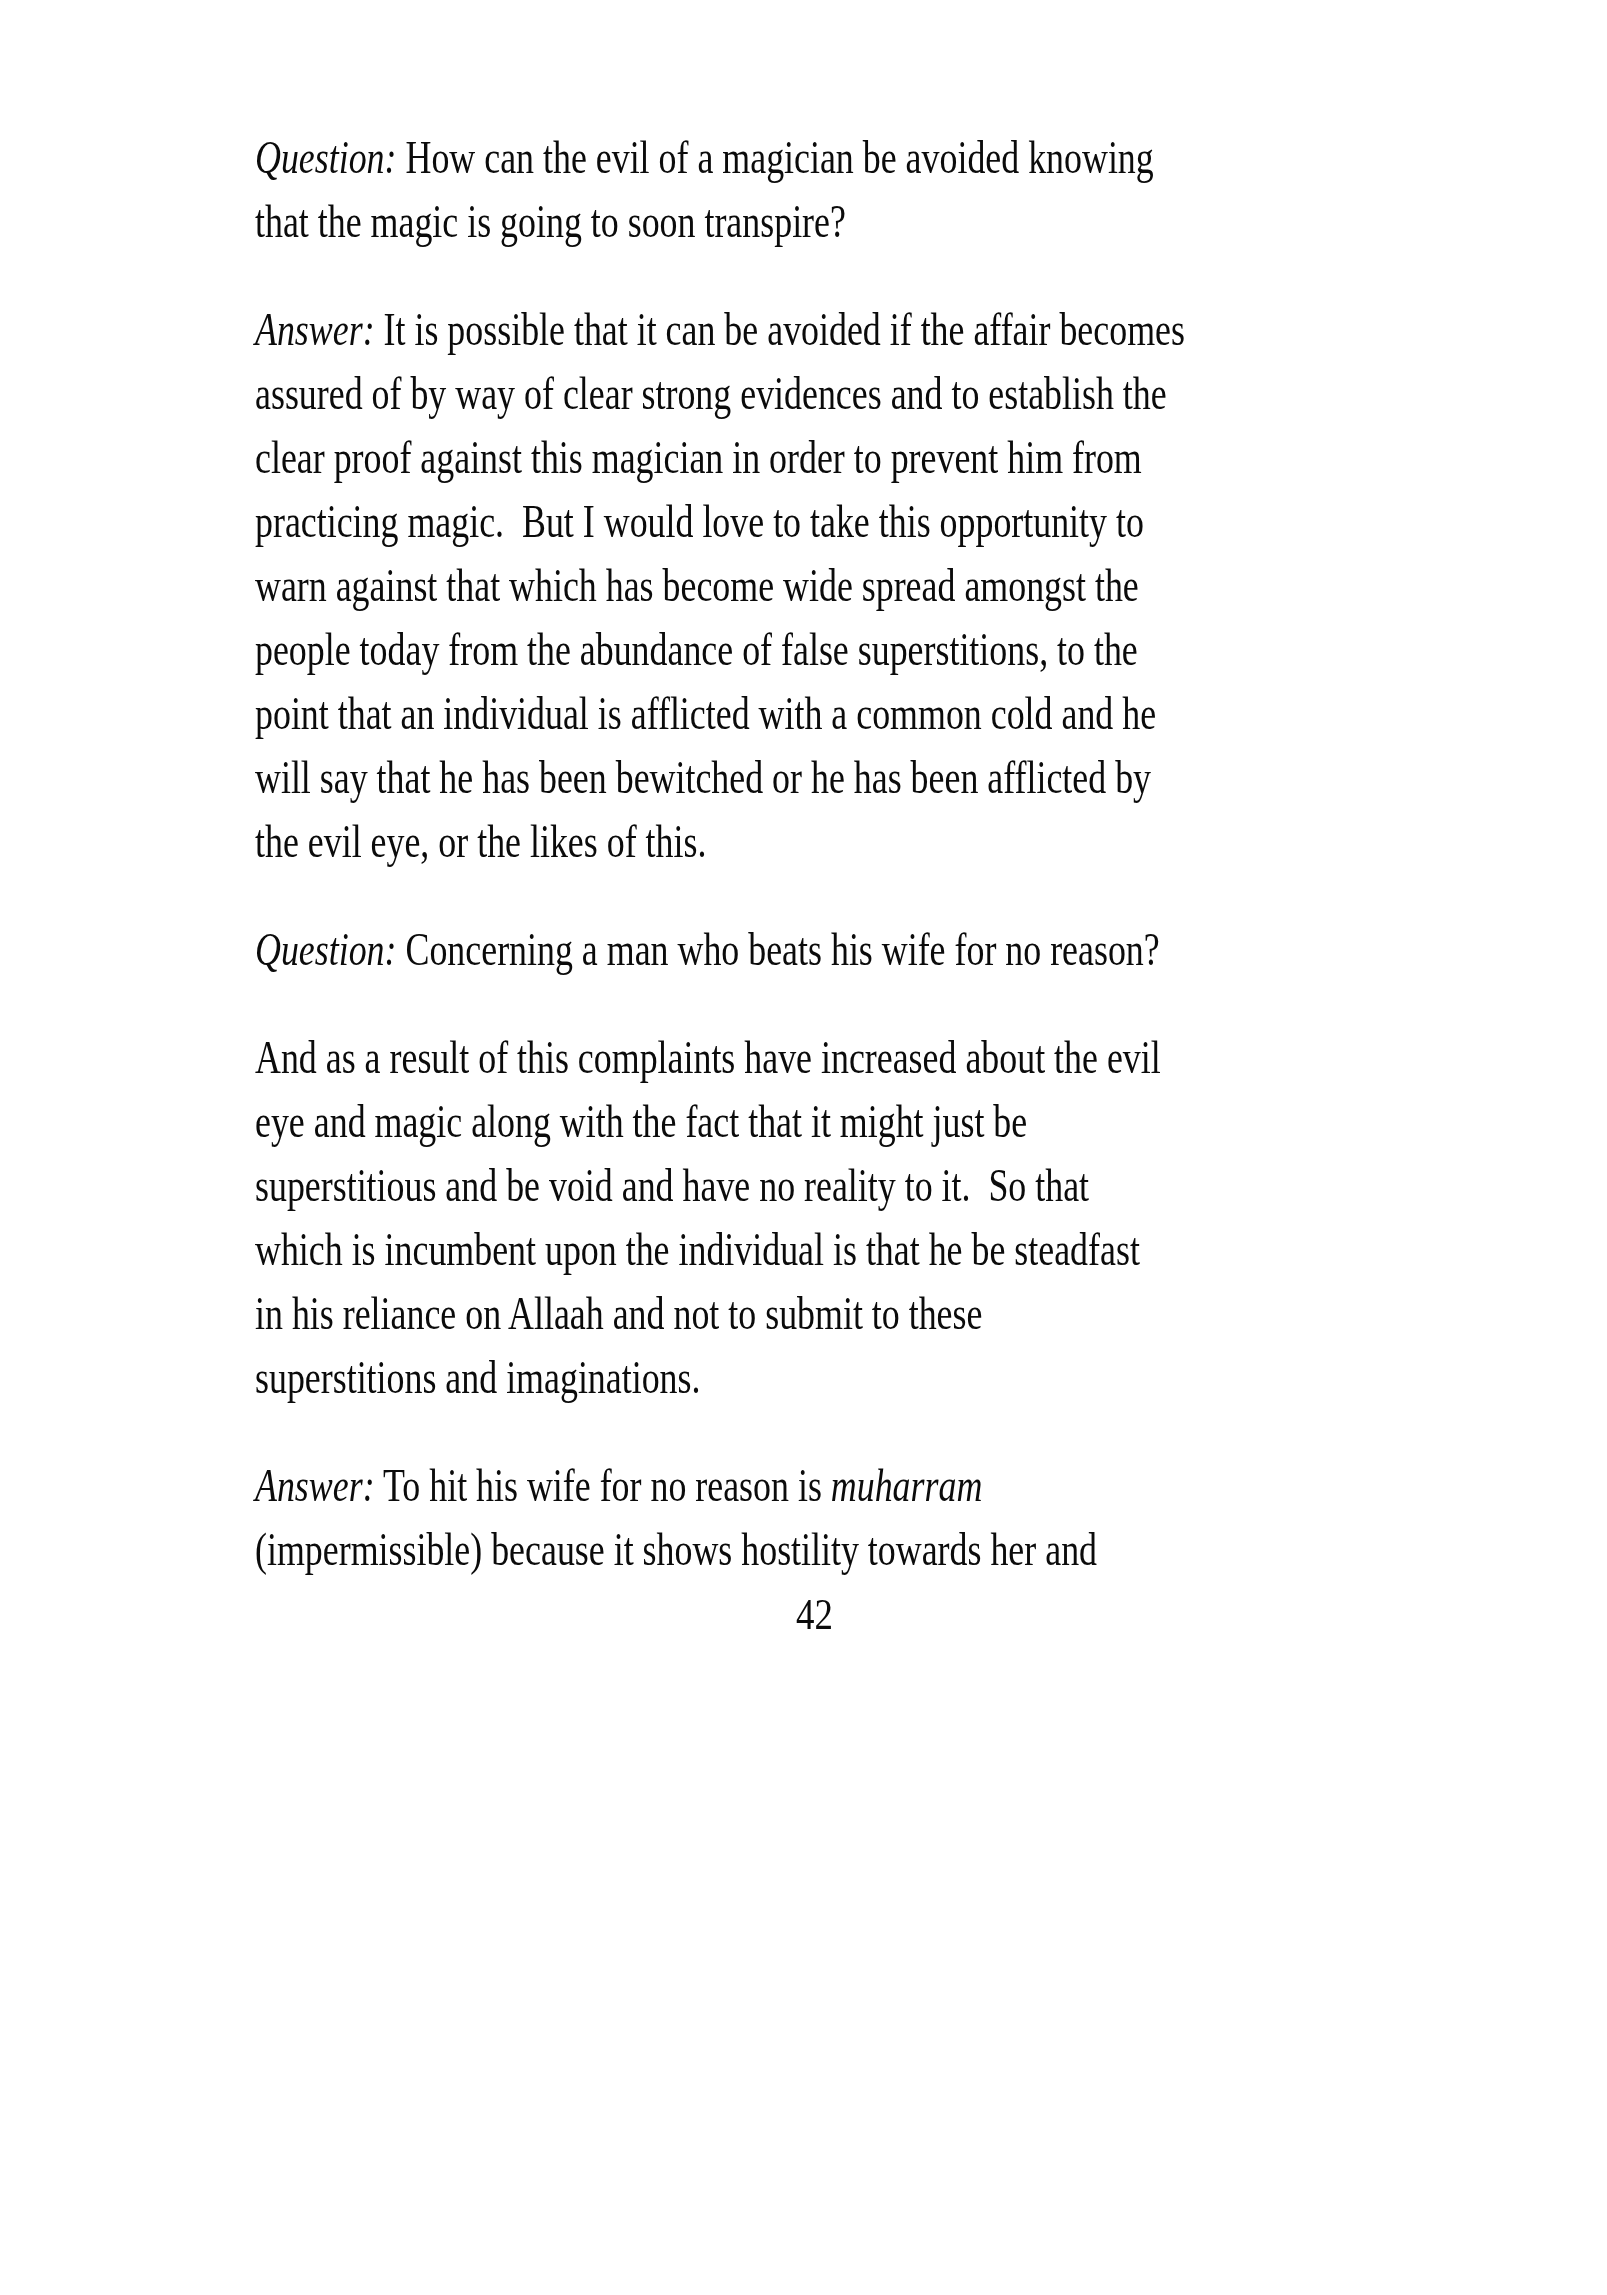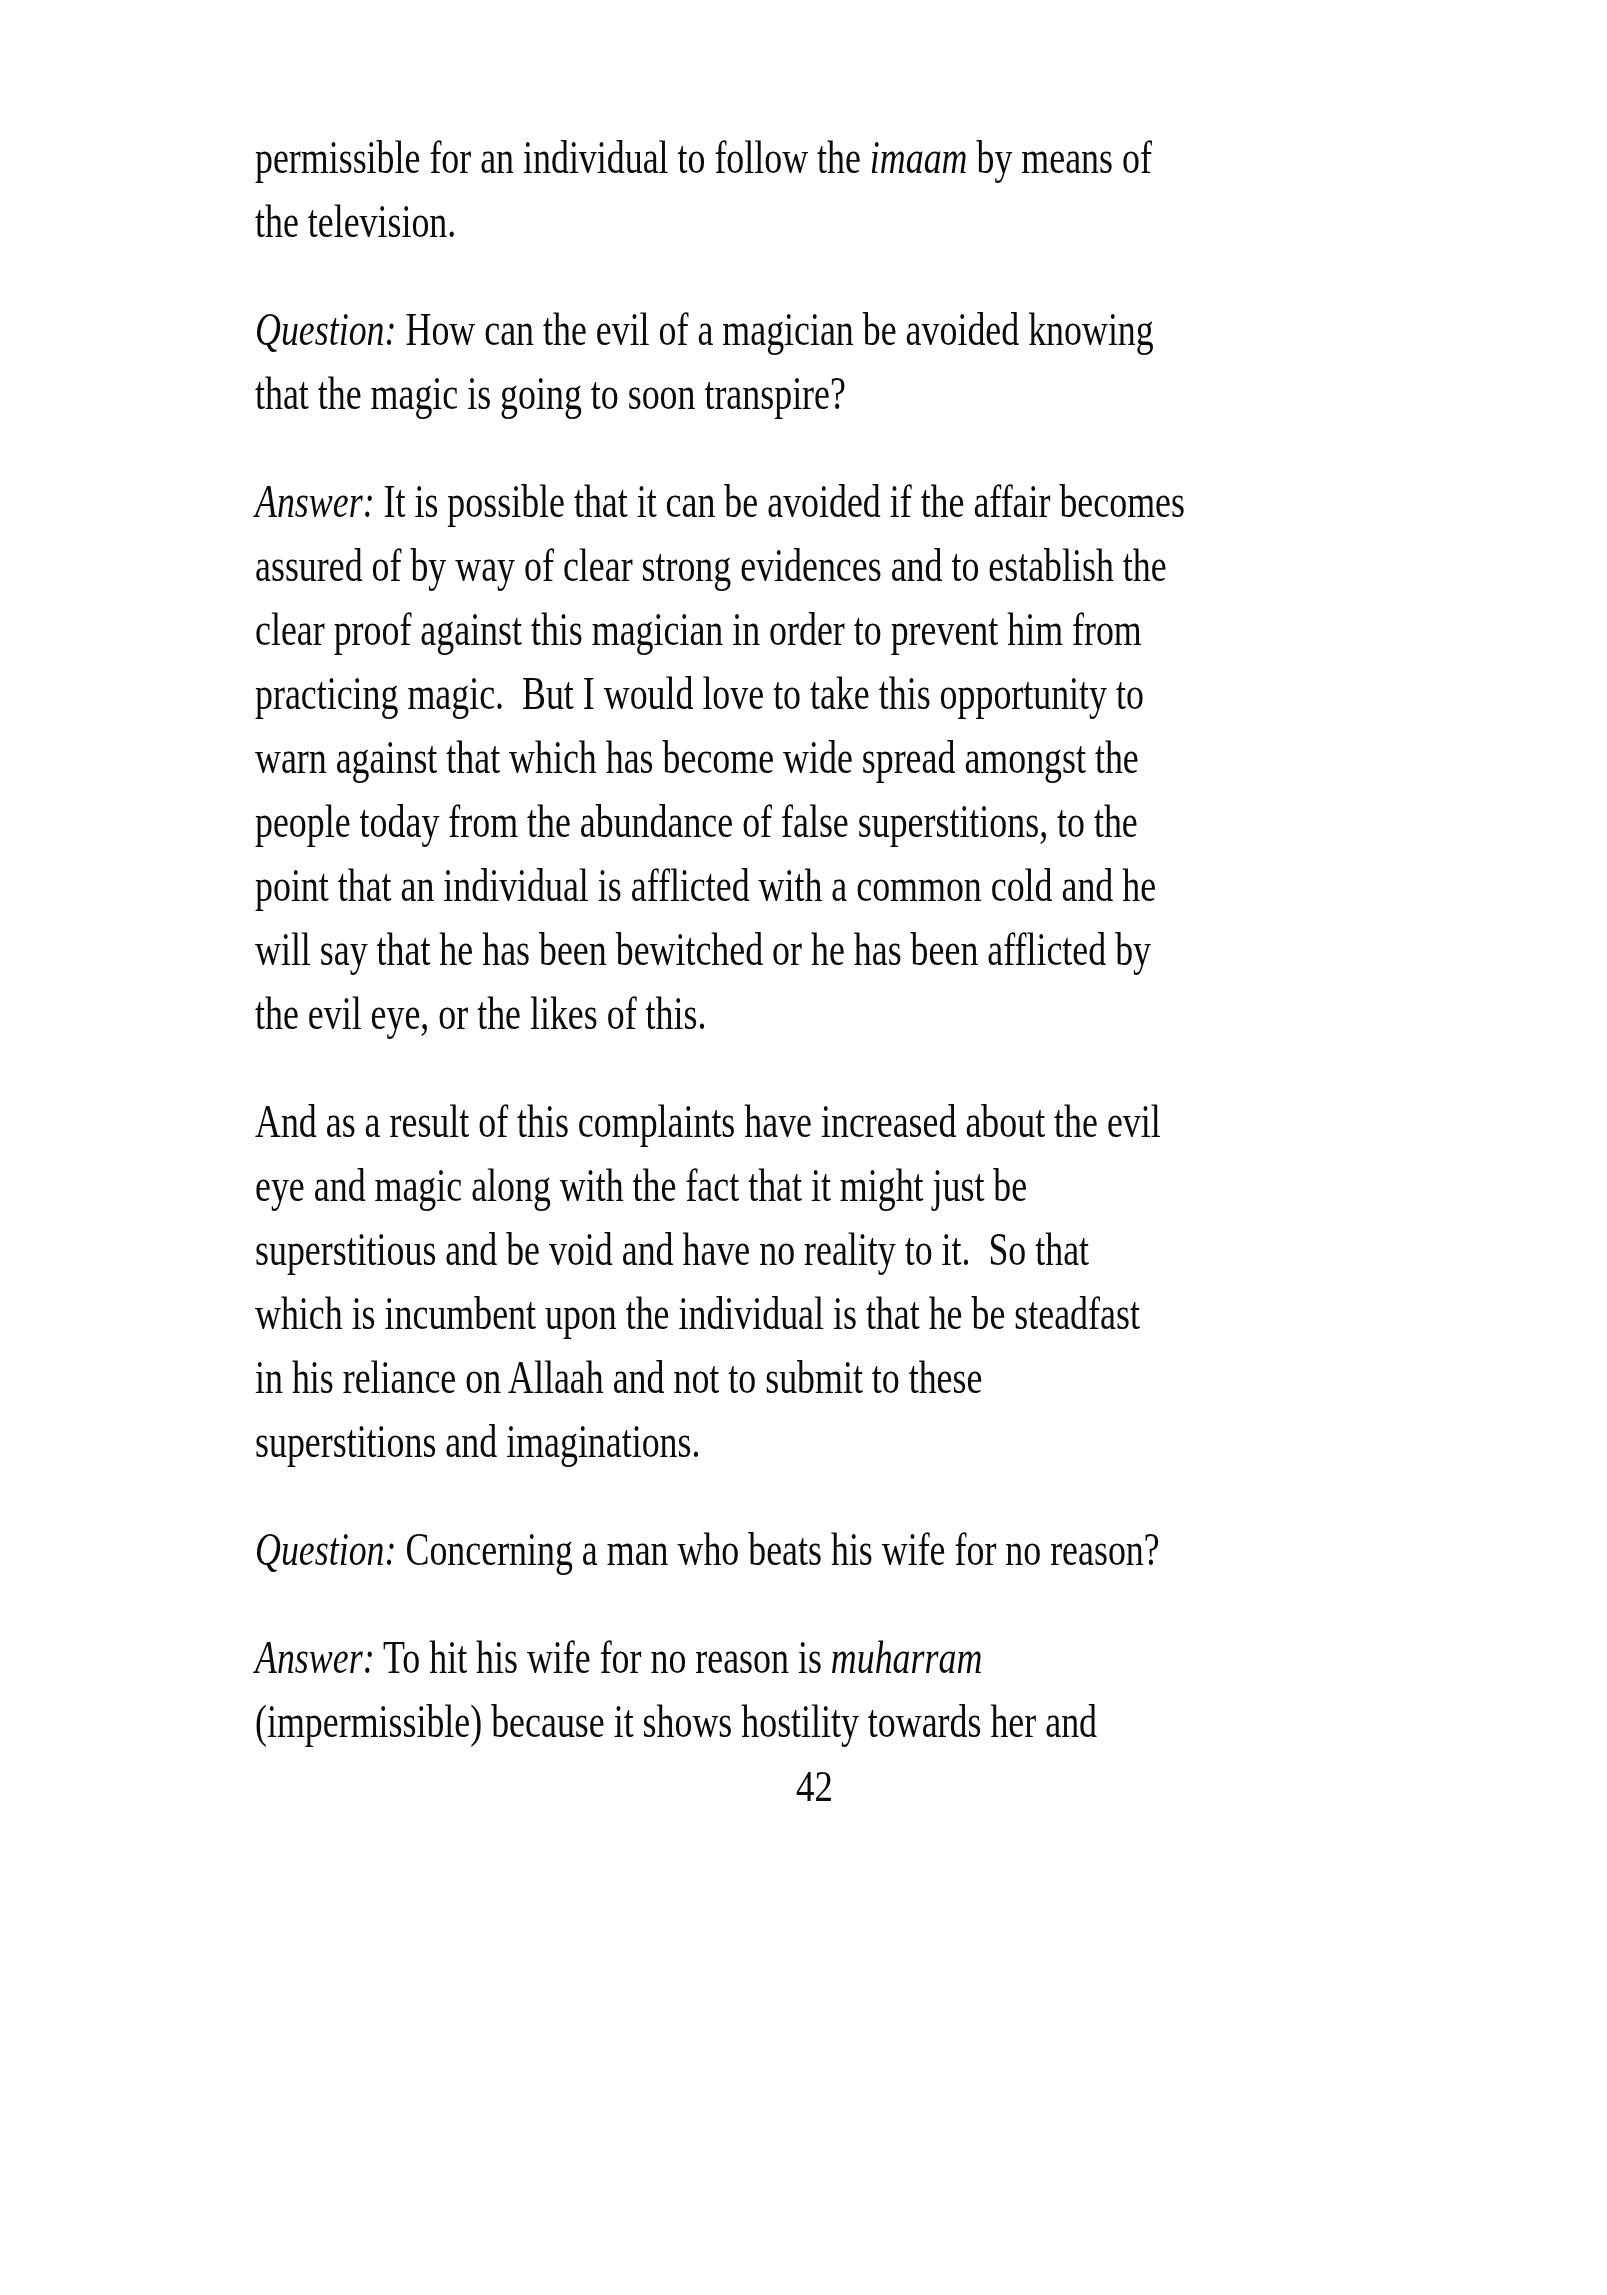--- a/index.html
+++ b/index.html
@@ -48,49 +48,45 @@
     transform: scaleX(0.82);
     transform-origin: 50% 50%;
   }
 </style>
 </head>
 <body>
 
 <div class="page">
   <div class="text-block">
 
-  <div class="paragraph">
-        <div class="line"><span class="run">permissible for an individual to follow the </span><span class="run it">imaam</span><span class="run"> by means of</span></div>
-        <div class="line"><span class="run">the television.</span></div>
-      </div>
       <div class="paragraph">
         <div class="line"><span class="run it">Question:</span><span class="run"> How can the evil of a magician be avoided knowing</span></div>
         <div class="line"><span class="run">that the magic is going to soon transpire?</span></div>
       </div>
       <div class="paragraph">
         <div class="line"><span class="run it">Answer:</span><span class="run"> It is possible that it can be avoided if the affair becomes</span></div>
         <div class="line"><span class="run">assured of by way of clear strong evidences and to establish the</span></div>
         <div class="line"><span class="run">clear proof against this magician in order to prevent him from</span></div>
         <div class="line"><span class="run">practicing magic.  But I would love to take this opportunity to</span></div>
         <div class="line"><span class="run">warn against that which has become wide spread amongst the</span></div>
         <div class="line"><span class="run">people today from the abundance of false superstitions, to the</span></div>
         <div class="line"><span class="run">point that an individual is afflicted with a common cold and he</span></div>
         <div class="line"><span class="run">will say that he has been bewitched or he has been afflicted by</span></div>
         <div class="line"><span class="run">the evil eye, or the likes of this.</span></div>
       </div>
       <div class="paragraph">
+        <div class="line"><span class="run it">Question:</span><span class="run"> Concerning a man who beats his wife for no reason?</span></div>
+      </div>
+      <div class="paragraph">
         <div class="line"><span class="run">And as a result of this complaints have increased about the evil</span></div>
         <div class="line"><span class="run">eye and magic along with the fact that it might just be</span></div>
         <div class="line"><span class="run">superstitious and be void and have no reality to it.  So that</span></div>
         <div class="line"><span class="run">which is incumbent upon the individual is that he be steadfast</span></div>
         <div class="line"><span class="run">in his reliance on Allaah and not to submit to these</span></div>
         <div class="line"><span class="run">superstitions and imaginations.</span></div>
-      </div>
-      <div class="paragraph">
-        <div class="line"><span class="run it">Question:</span><span class="run"> Concerning a man who beats his wife for no reason?</span></div>
       </div>
       <div class="paragraph">
         <div class="line"><span class="run it">Answer:</span><span class="run"> To hit his wife for no reason is </span><span class="run it">muharram</span></div>
         <div class="line"><span class="run">(impermissible) because it shows hostility towards her and</span></div>
       </div>
       <div class="page-number">42</div>
     </div>
 </div>
 
 

